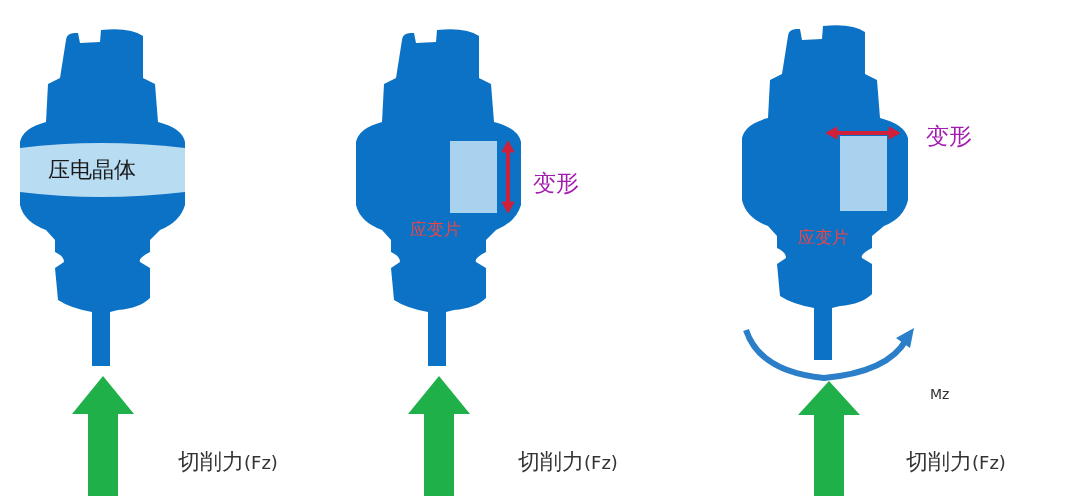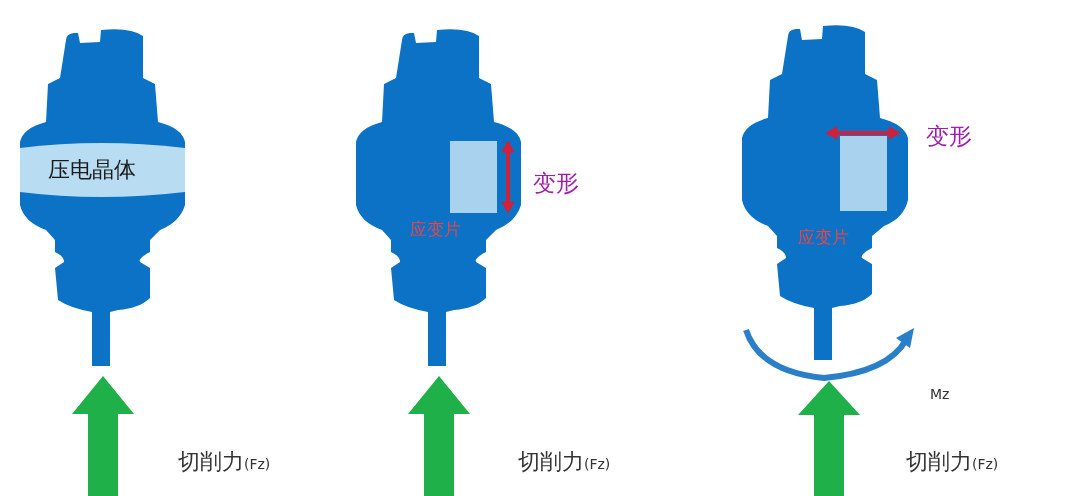--- a/index.html
+++ b/index.html
@@ -4,21 +4,21 @@
 <style>
   html,body{margin:0;padding:0;background:#ffffff;}
   body{width:1080px;height:496px;position:relative;overflow:hidden;font-family:"DejaVu Sans",sans-serif;}
   .panel{position:absolute;top:0;height:496px;}
   svg{position:absolute;left:0;top:0;overflow:visible;}
   .lbl{position:absolute;white-space:nowrap;}
   .crystal-text{font-size:22px;color:#1a1a1a;}
   .gauge-text{font-size:17px;color:#ef4444;}
   .deform-text{font-size:23px;color:#a21caf;}
   .force-text{font-size:22px;color:#333333;}
-  .force-text .sub{font-size:14px;text-align:right;}
+  .force-text .sub{font-size:18px;text-align:right;}
   .mz-text{font-size:14px;color:#333333;}
 </style>
 </head>
 <body>
 
 <div class="panel" style="left:0;width:340px;">
   <svg width="340" height="496">
     <path fill="#0b72c6" d="M66,40 Q66,34 74,33 L78,33 L80,43 L100,42 L101,30 Q130,27 143,36 L143,78 L155,84 L158,122 Q182,128 185,142 L185,205 Q180,222 160,230 L150,240 L150,252 Q138,258 140,262 L150,268 L150,298 Q140,308 118,310 L110,312 L110,366 L92,366 L92,312 Q70,308 58,300 L55,268 L64,262 Q64,256 55,252 L55,240 L46,230 Q24,222 20,205 L20,142 Q23,128 46,122 L48,84 L60,78 Z"></path>
     <path fill="#b8dcf2" d="M20,148 Q100,138 185,148 L185,192 Q100,202 20,192 Z"></path>
   </svg>

